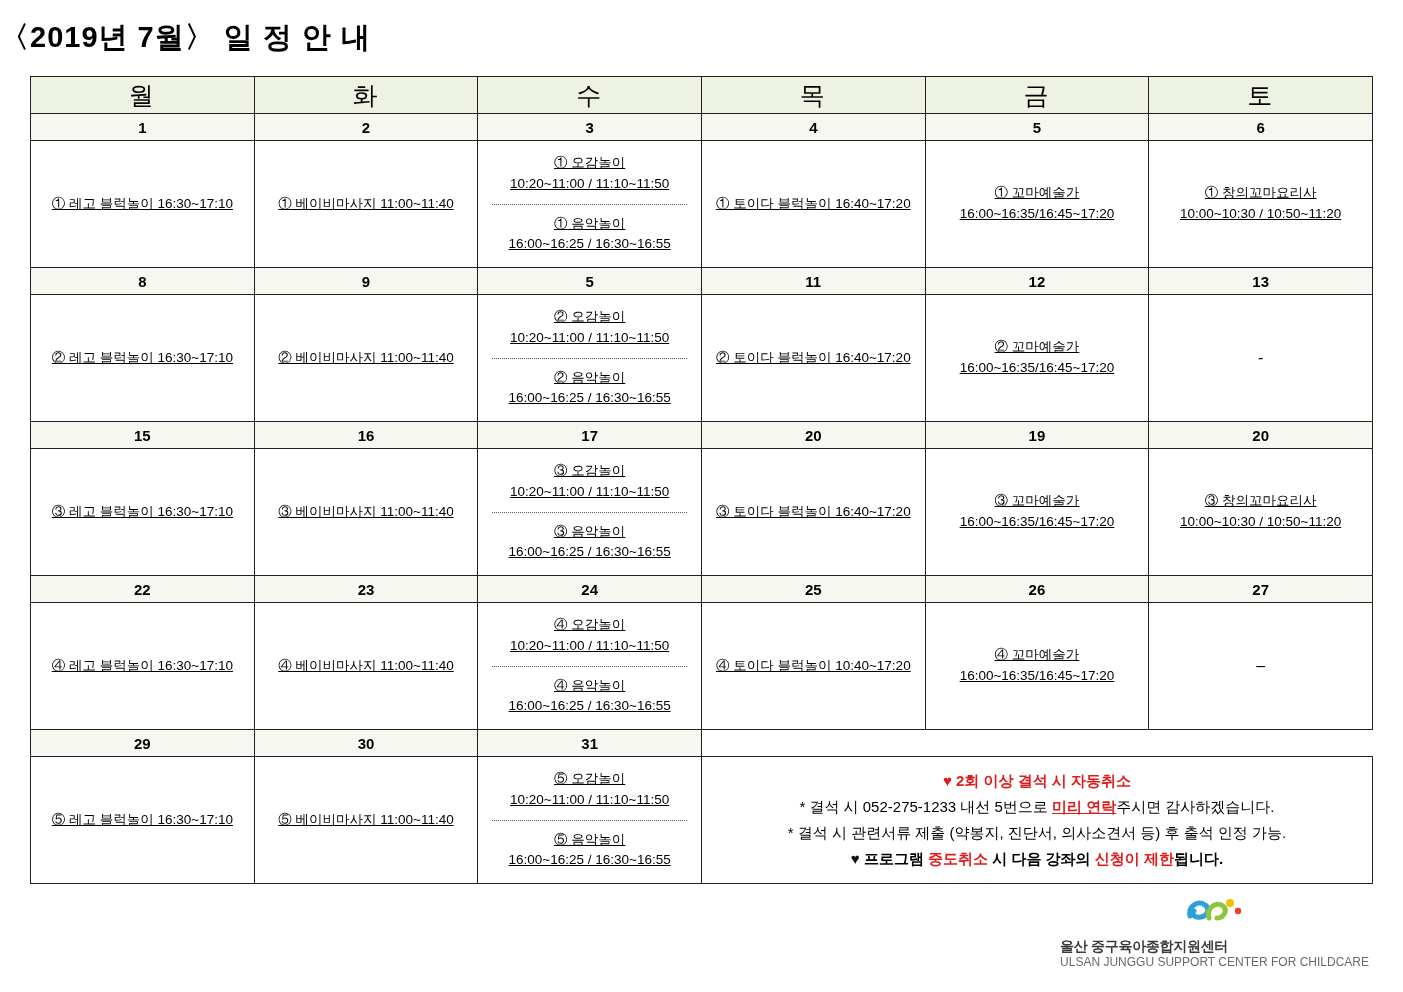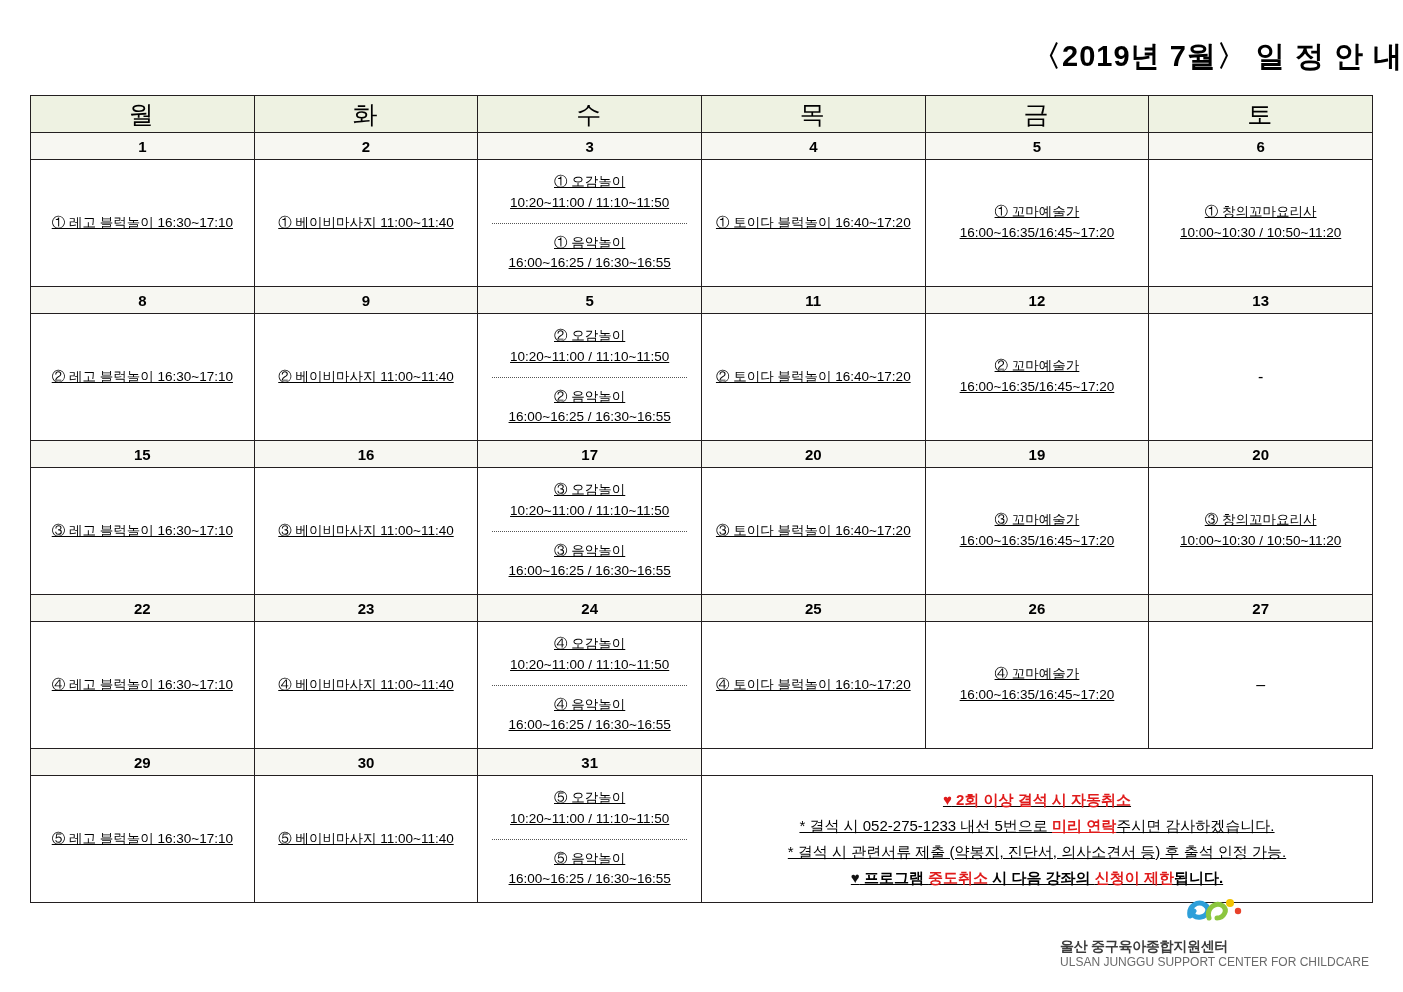--- a/index.html
+++ b/index.html
@@ -15,25 +15,25 @@
     position: relative;
     overflow: hidden;
   }
   .page {
     width: 1403px;
     height: 992px;
     position: relative;
     box-sizing: border-box;
   }
   .title {
-    text-align: right;
+    text-align: left;
     font-size: 29px;
     font-weight: bold;
     letter-spacing: 1px;
-    padding-top: 37px;
+    padding-top: 18px;
     padding-bottom: 18px;
   }
   .cal-wrap {
     margin: 0 30px;
   }
   table.cal {
     width: 1343px;
     border-collapse: collapse;
     table-layout: fixed;
   }
@@ -95,21 +95,20 @@
   
   td.notes {
     text-align: center;
     vertical-align: middle;
     padding: 6px 10px;
   }
   .note-line {
     font-size: 15px;
     line-height: 1.75;
     white-space: nowrap;
-    text-decoration: underline;
   }
   .note-line.b {
     font-weight: bold;
   }
   .red-b {
     color: #e01b1b;
     font-weight: bold;
   }
   .heart {
     color: #e01b1b;
@@ -340,21 +339,21 @@
               <div class="tm">10:20~11:00 / 11:10~11:50</div>
             </div>
             <div class="divider"></div>
             <div class="evt">
               <div class="nm">④ 음악놀이</div>
               <div class="tm">16:00~16:25 / 16:30~16:55</div>
             </div>
           </td>
           <td class="cell">
             <div class="evt">
-              <span class="nm">④ 토이다 블럭놀이  16:10~17:20</span>
+              <span class="nm">④ 토이다 블럭놀이  10:40~17:20</span>
             </div>
           </td>
           <td class="cell">
             <div class="evt">
               <div class="nm">④  꼬마예술가</div>
               <div class="tm">16:00~16:35/16:45~17:20</div>
             </div>
           </td>
           <td class="cell">
             <div class="dash">–</div>

